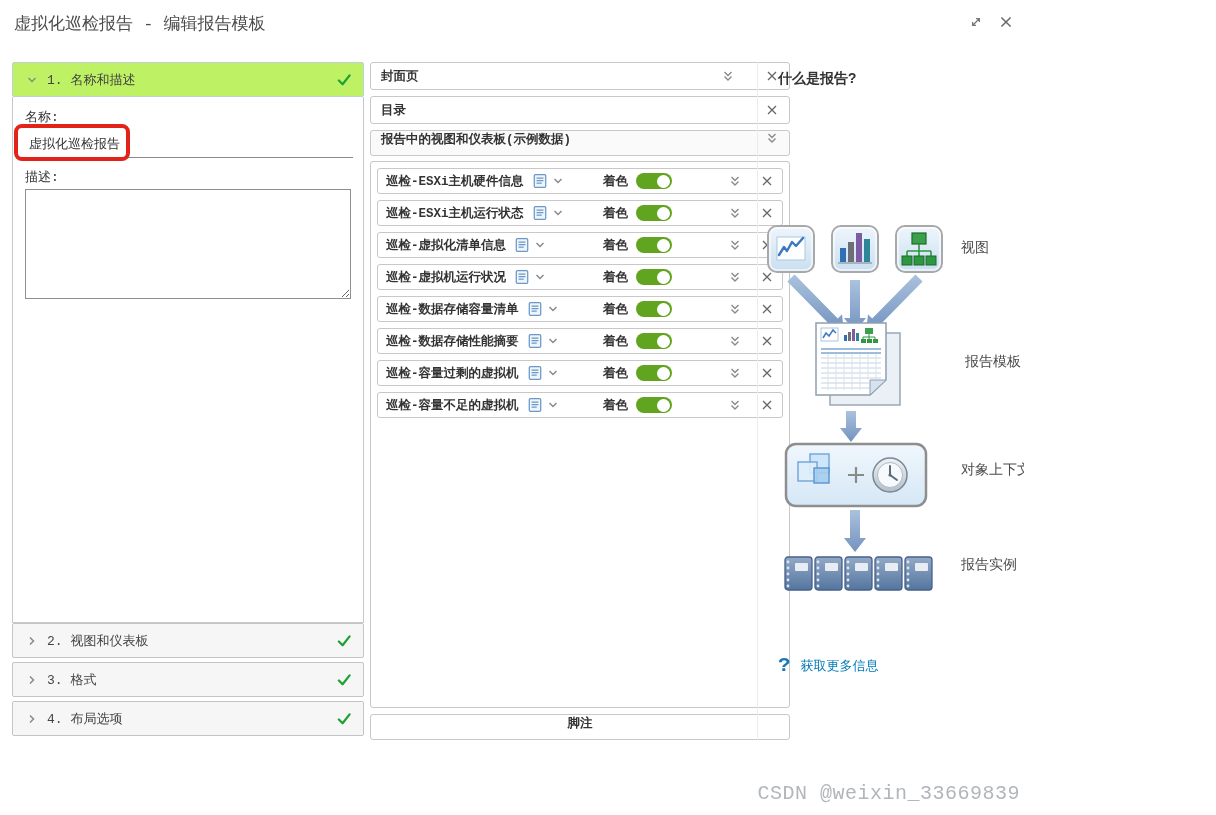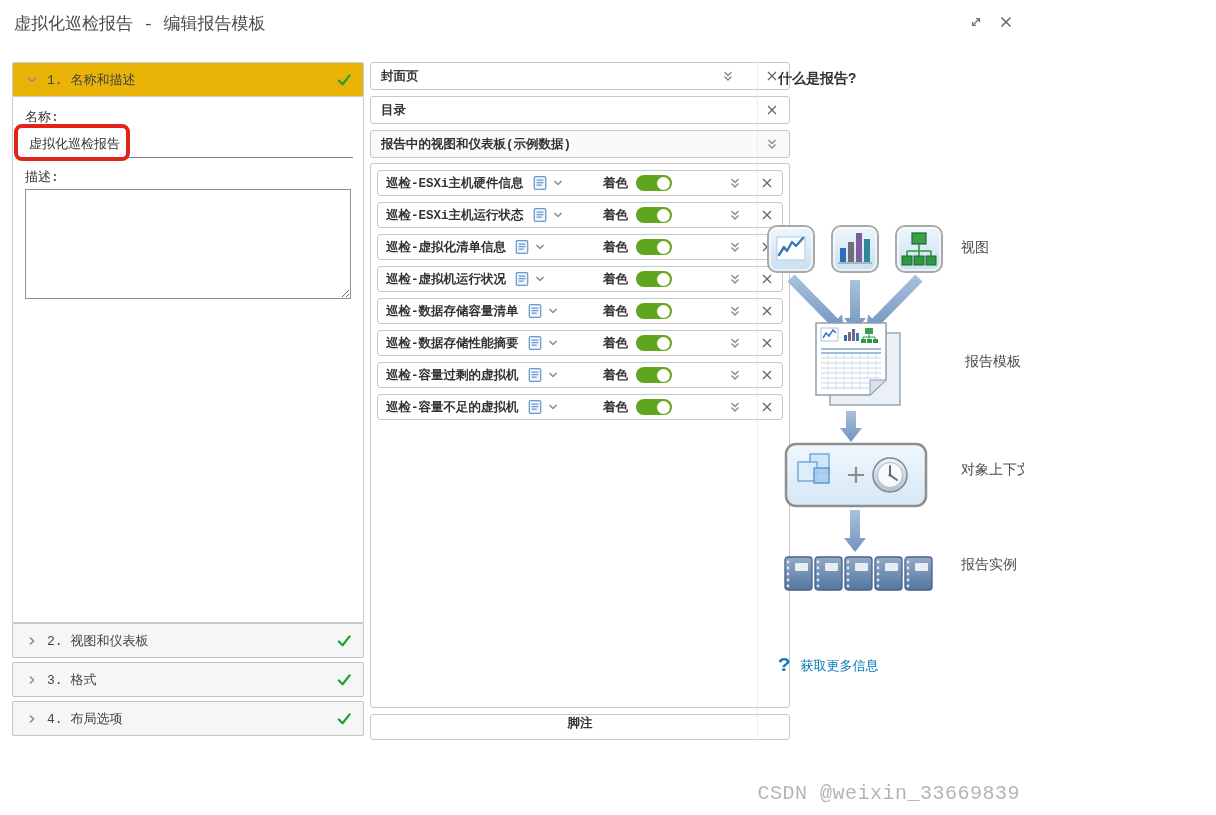--- a/index.html
+++ b/index.html
@@ -12,40 +12,40 @@
   .hdr-icons svg { cursor:pointer; }
 
   
   .ic { width:14px; height:14px; display:inline-block; vertical-align:middle; }
   .ic-lg { width:16px; height:16px; }
 
   
   .left-panel { position:absolute; left:12px; top:62px; width:352px; height:678px; display:flex; flex-direction:column; }
   .acc-header { height:35px; flex:none; display:flex; align-items:center; gap:8px; padding:0 12px;
     border:1px solid #c4c4c4; border-radius:2px; background:#f6f6f6; font-size:13px; color:#444; cursor:pointer; }
-  .acc-header.active { background:#eab308; border-color:#bccfdd; }
+  .acc-header.active { background:#bef264; border-color:#bccfdd; }
   .acc-header + .acc-header { margin-top:4px; }
   .acc-check { margin-left:auto; }
   .acc-body { flex:none; height:526px; border:1px solid #c9c9c9; border-top:none; background:#fff;
     padding:11px 12px; position:relative; }
   .fld-label { font-size:13px; color:#333; display:block; }
   .name-input { width:328px; height:28px; margin-top:4px; border:none; border-bottom:1px solid #8a8a8a;
     font-size:13px; color:#333; outline:none; background:transparent; padding:0 4px; font-family:inherit; }
   .desc-label { margin-top:10px; }
   .desc-area { width:326px; height:110px; margin-top:3px; border:1px solid #8f8f8f; resize:both;
     font-family:inherit; font-size:13px; padding:4px; outline:none; }
   .red-annotation { position:absolute; left:1px; top:27px; width:116px; height:37px;
     border:4px solid #e2231a; border-radius:8px; pointer-events:none; }
 
   
   .mid-panel { position:absolute; left:370px; top:62px; width:420px; height:678px; display:flex; flex-direction:column; }
   .row-box { flex:none; height:28px; display:flex; align-items:center; gap:12px; padding:0 10px;
     border:1px solid #c8c8c8; border-radius:3px; background:#fff; font-size:12.5px; font-weight:600; color:#333; }
   .row-box + .row-box { margin-top:6px; }
-  .group-header { flex:none; height:26px; margin-top:6px; display:flex; align-items:center; padding:13px 10px;
+  .group-header { flex:none; height:26px; margin-top:6px; display:flex; padding:0 10px;
     border:1px solid #c8c8c8; border-radius:3px; background:#fafafa; font-size:12.5px; font-weight:600; color:#333; cursor:pointer; }
   .list-wrap { flex:1; margin-top:5px; border:1px solid #c8c8c8; border-radius:3px; background:#fff; padding:6px; overflow:hidden; }
   .list-item { height:26px; display:flex; align-items:center; padding:0 8px; margin-bottom:6px;
     border:1px solid #c8c8c8; border-radius:3px; background:#fff; font-size:12.5px; font-weight:600; color:#333; }
   .item-label { flex:none; }
   .doc-btn { margin-left:8px; cursor:pointer; display:flex; }
   .sm-chev { margin-left:3px; cursor:pointer; display:flex; }
   .sp1 { flex:1; }
   .color-label { flex:none; font-size:12.5px; font-weight:600; color:#333; }
   .toggle { flex:none; width:36px; height:16px; margin-left:8px; border-radius:9px; background:#61a41f; position:relative; cursor:pointer; }

